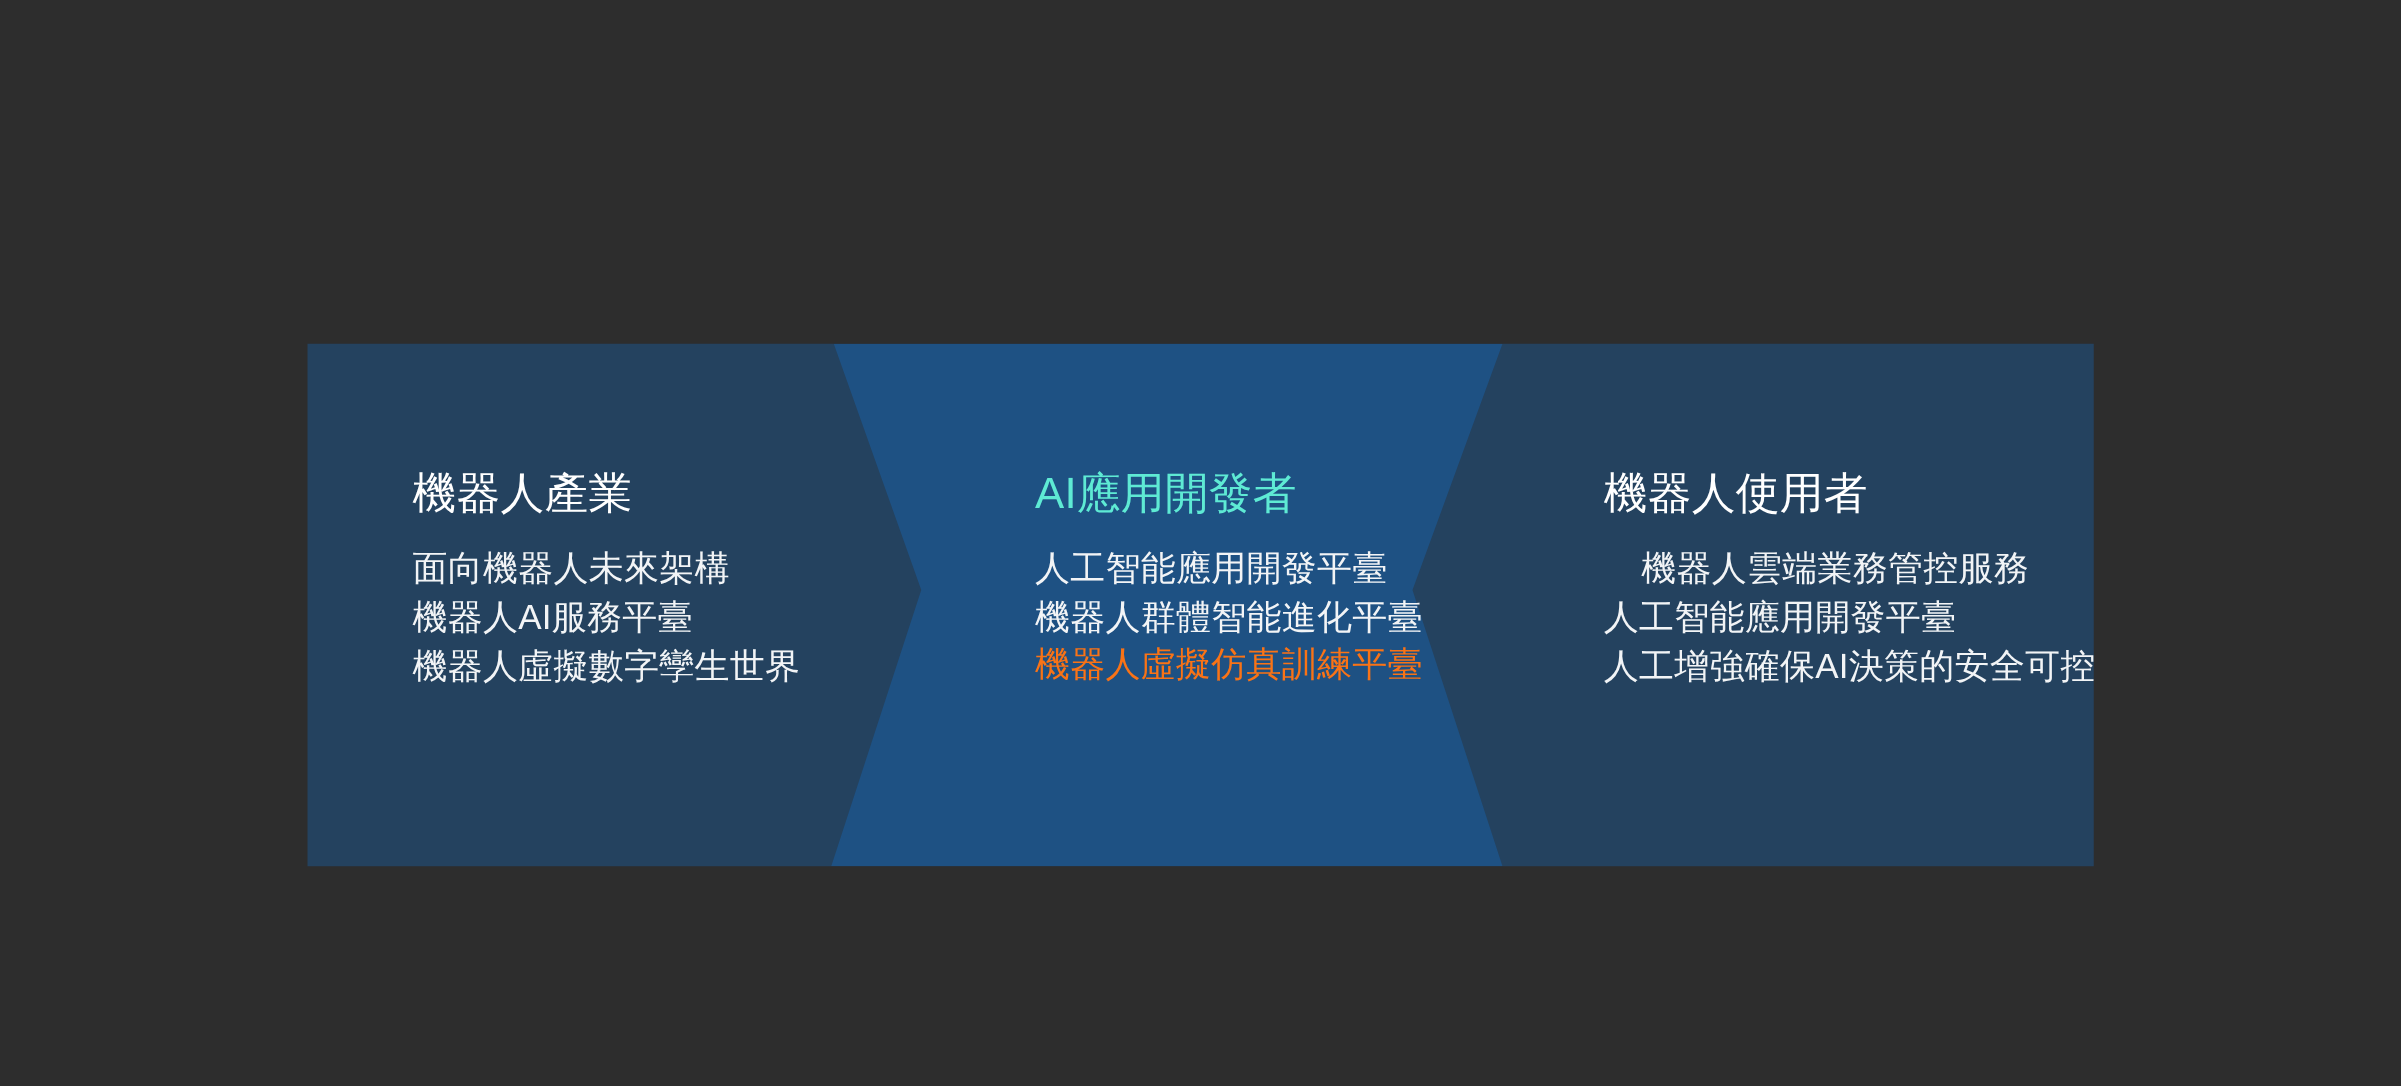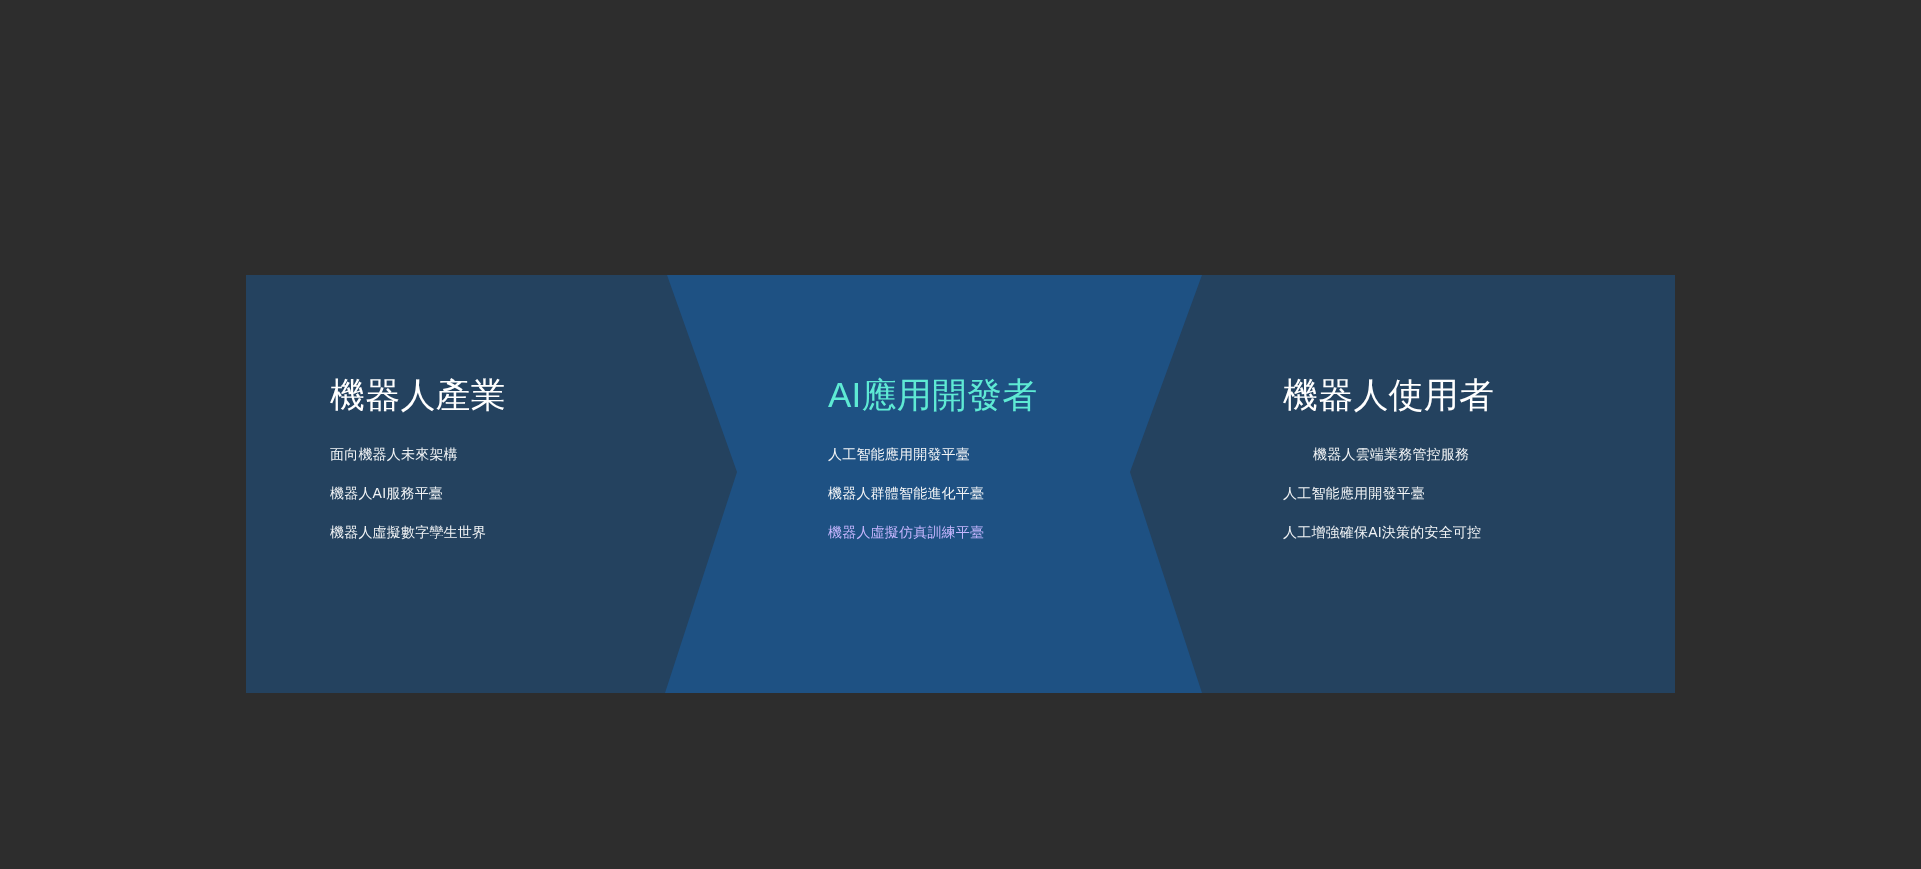--- a/index.html
+++ b/index.html
@@ -60,21 +60,21 @@
   .column-items {
     position: absolute;
     top: 160px;
     left: 0;
     margin: 0;
     padding: 0;
     list-style: none;
   }
 
   .column-item {
-    font-size: 14px;
+    font-size: 28px;
     font-weight: 400;
     line-height: 39px;
     color: #f2f4f6;
     white-space: nowrap;
     letter-spacing: 0.2px;
   }
 </style>
 </head>
 <body style="background: rgb(45, 45, 45);">
 
@@ -91,21 +91,21 @@
       <li class="column-item" style="color: rgb(242, 244, 246);">機器人AI服務平臺</li>
       <li class="column-item" style="color: rgb(242, 244, 246); text-align: center;">機器人虛擬數字孿生世界</li>
     </ul>
   </div>
 
   <div class="column" id="column-2">
     <h2 class="column-heading" style="color: #5eead4;">AI應用開發者</h2>
     <ul class="column-items">
       <li class="column-item" style="color: rgb(242, 244, 246);">人工智能應用開發平臺</li>
       <li class="column-item" style="color: rgb(242, 244, 246);">機器人群體智能進化平臺</li>
-      <li class="column-item" style="color: #c4b5fd; font-family: Liberation Serif, serif;">機器人虛擬仿真訓練平臺</li>
+      <li class="column-item" style="color: #f97316; font-family: Liberation Serif, serif;">機器人虛擬仿真訓練平臺</li>
     </ul>
   </div>
 
   <div class="column" id="column-3">
     <h2 class="column-heading" style="color: rgb(255, 255, 255);">機器人使用者</h2>
     <ul class="column-items">
       <li class="column-item" style="color: rgb(242, 244, 246); margin-left: 30px;">機器人雲端業務管控服務</li>
       <li class="column-item" style="color: rgb(242, 244, 246);">人工智能應用開發平臺</li>
       <li class="column-item" style="color: rgb(242, 244, 246);">人工增強確保AI決策的安全可控</li>
     </ul>

